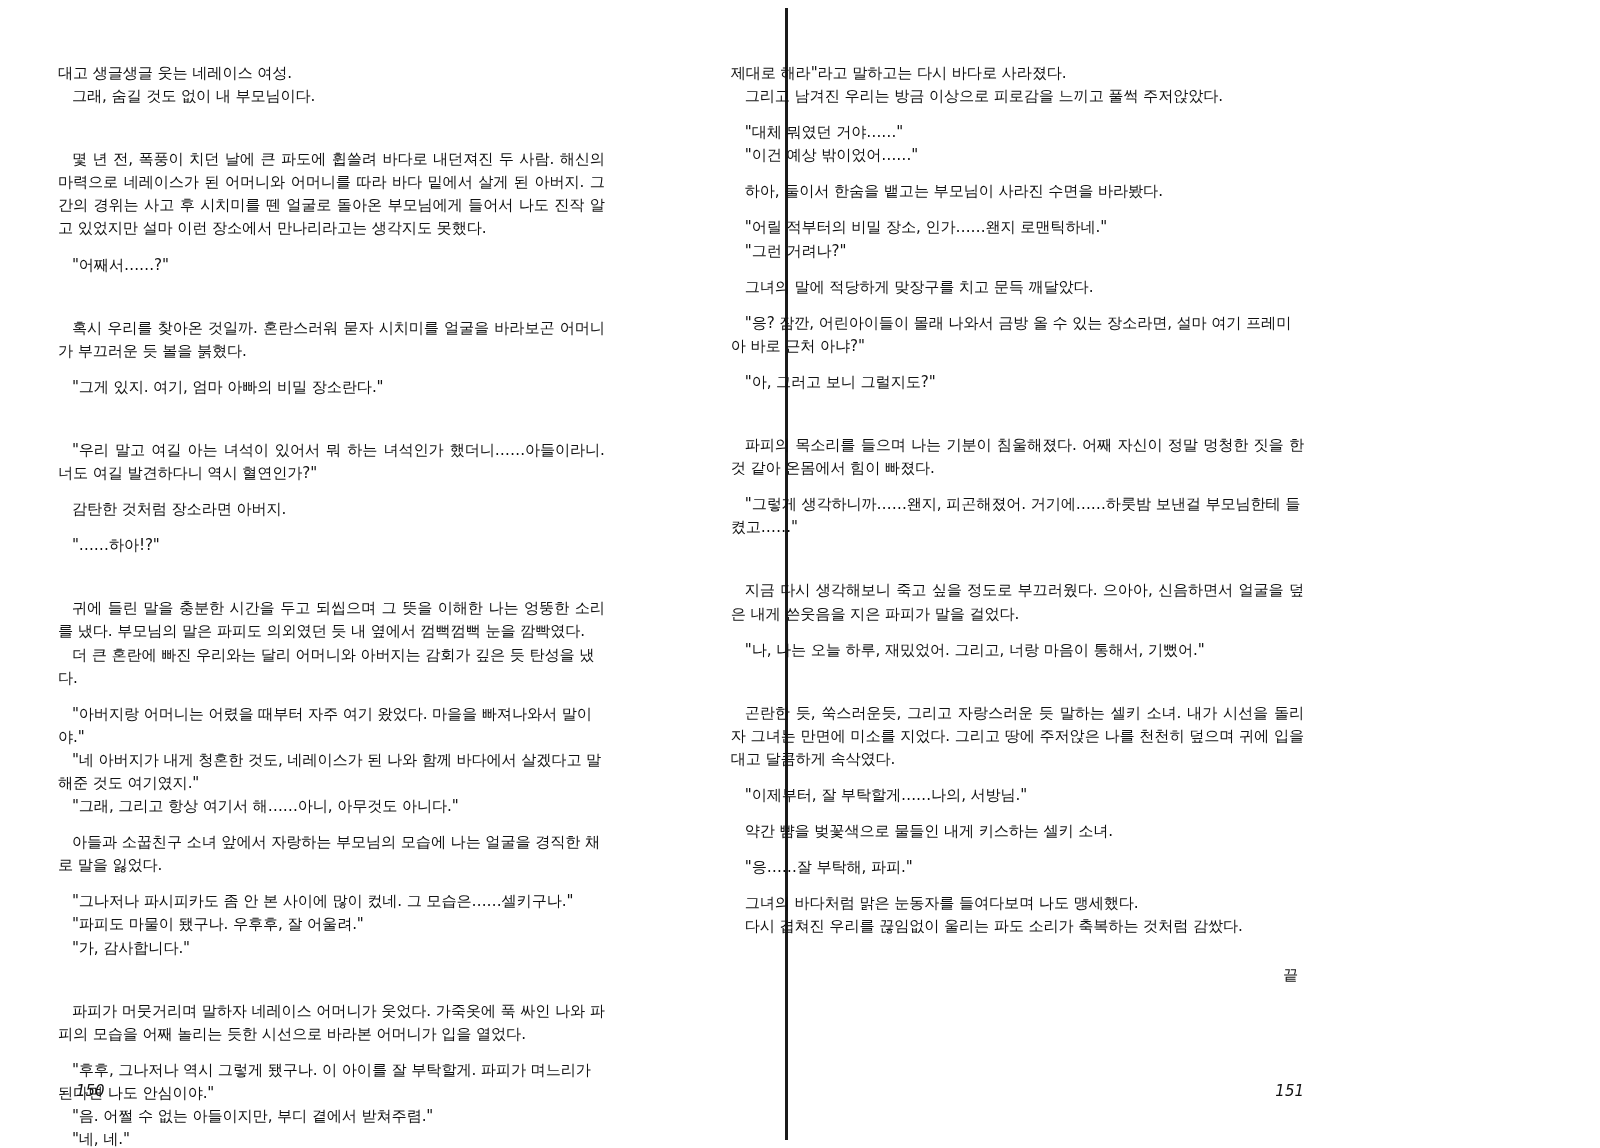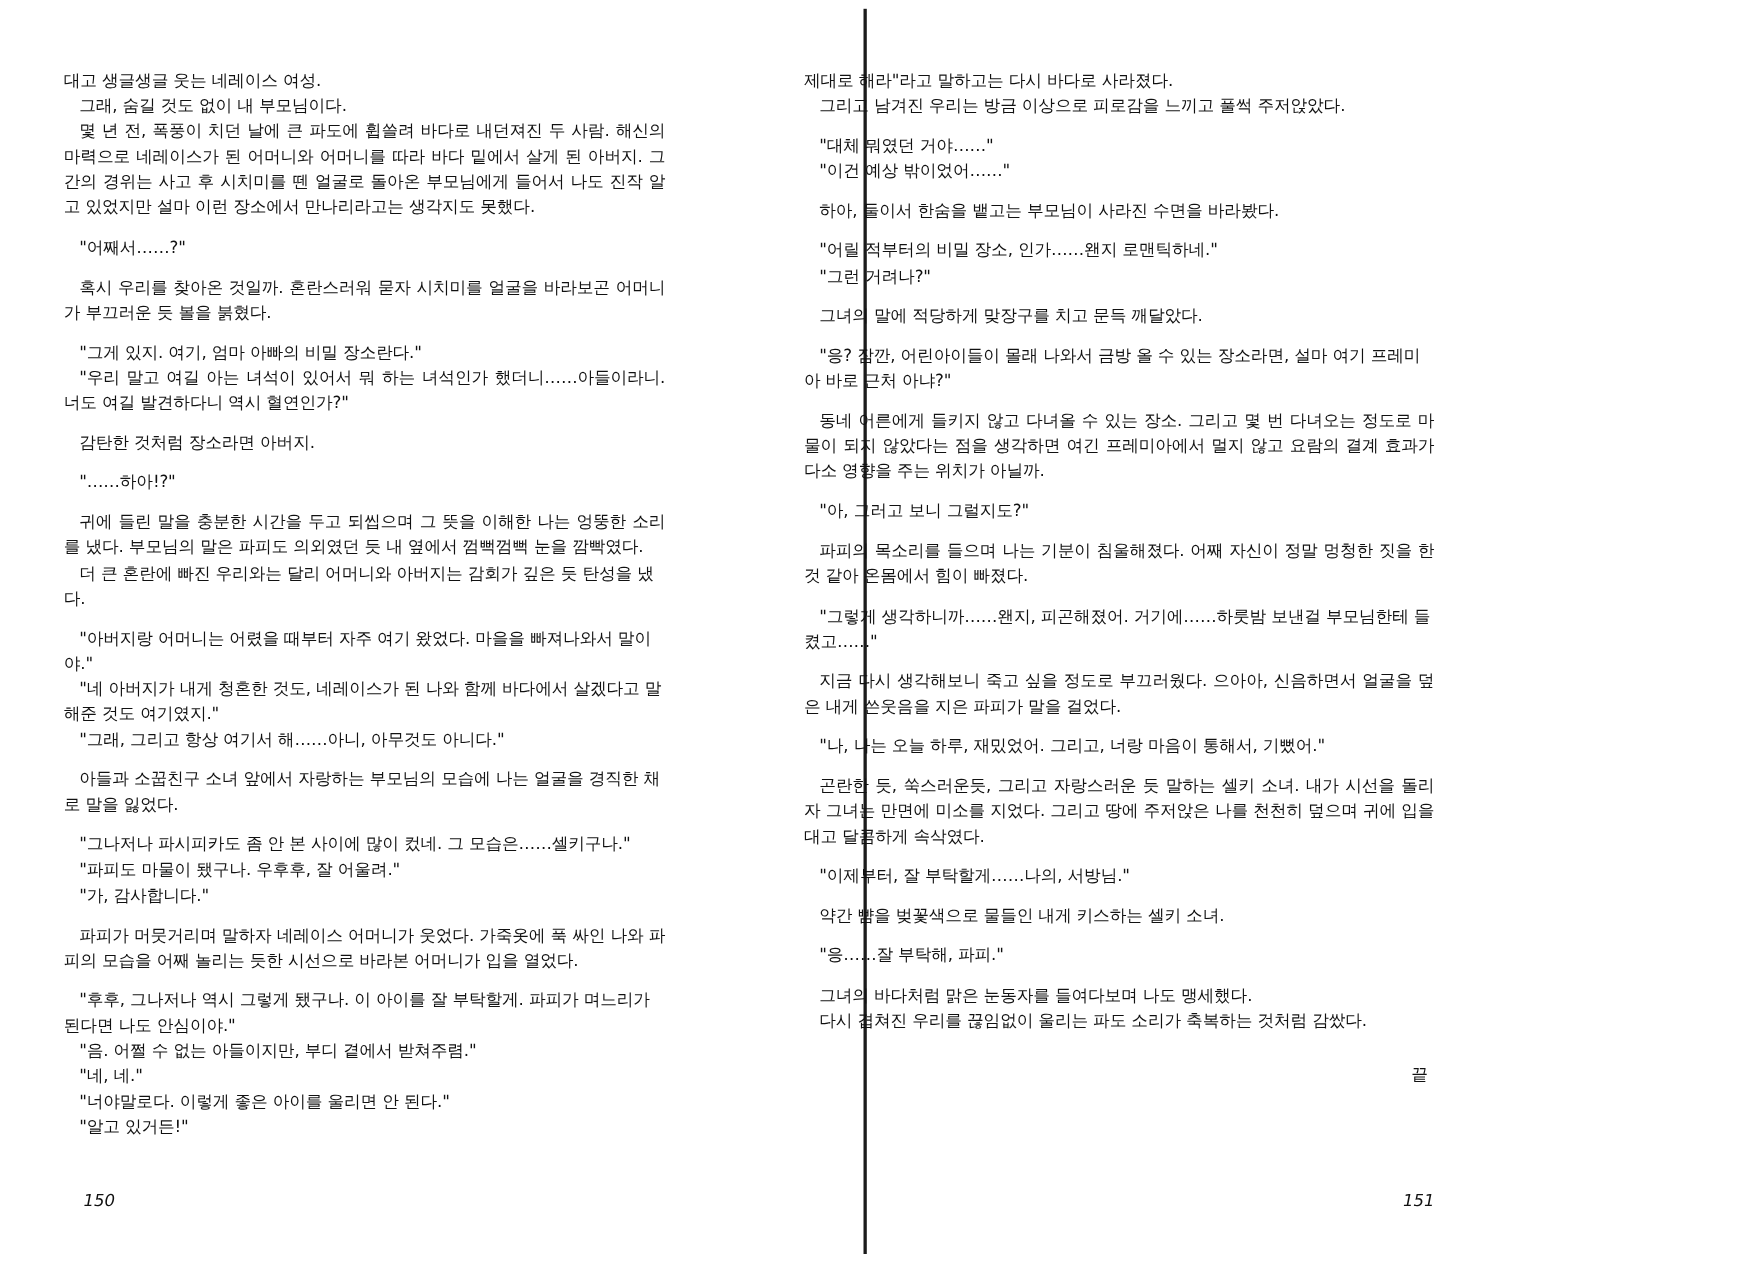--- a/index.html
+++ b/index.html
@@ -54,20 +54,21 @@
   }
   .para.noindent {
     text-indent: 0;
   }
   .para.tight {
     margin-bottom: 0;
   }
   .para.justify {
     text-align: justify;
     text-justify: inter-character;
+    margin-top: 40px;
   }
   .folio {
     position: absolute;
     bottom: 48px;
     font-style: italic;
     font-size: 15px;
     color: #111;
   }
   .folio-left {
     left: 76px;
@@ -123,21 +124,20 @@
     <div class="body-text">
       <p class="para noindent tight">제대로 해라"라고 말하고는 다시 바다로 사라졌다.</p>
       <p class="para">그리고 남겨진 우리는 방금 이상으로 피로감을 느끼고 풀썩 주저앉았다.</p>
       <p class="para tight">"대체 뭐였던 거야……"</p>
       <p class="para">"이건 예상 밖이었어……"</p>
       <p class="para">하아, 둘이서 한숨을 뱉고는 부모님이 사라진 수면을 바라봤다.</p>
       <p class="para tight">"어릴 적부터의 비밀 장소, 인가……왠지 로맨틱하네."</p>
       <p class="para">"그런 거려나?"</p>
       <p class="para">그녀의 말에 적당하게 맞장구를 치고 문득 깨달았다.</p>
       <p class="para">"응? 잠깐, 어린아이들이 몰래 나와서 금방 올 수 있는 장소라면, 설마 여기 프레미아 바로 근처 아냐?"</p>
-      <p class="para justify">동네 어른에게 들키지 않고 다녀올 수 있는 장소. 그리고 몇 번 다녀오는 정도로 마물이 되지 않았다는 점을 생각하면 여긴 프레미아에서 멀지 않고 요람의 결계 효과가 다소 영향을 주는 위치가 아닐까.</p>
       <p class="para">"아, 그러고 보니 그럴지도?"</p>
       <p class="para justify">파피의 목소리를 들으며 나는 기분이 침울해졌다. 어째 자신이 정말 멍청한 짓을 한 것 같아 온몸에서 힘이 빠졌다.</p>
       <p class="para">"그렇게 생각하니까……왠지, 피곤해졌어. 거기에……하룻밤 보낸걸 부모님한테 들켰고……"</p>
       <p class="para justify">지금 다시 생각해보니 죽고 싶을 정도로 부끄러웠다. 으아아, 신음하면서 얼굴을 덮은 내게 쓴웃음을 지은 파피가 말을 걸었다.</p>
       <p class="para">"나, 나는 오늘 하루, 재밌었어. 그리고, 너랑 마음이 통해서, 기뻤어."</p>
       <p class="para justify">곤란한 듯, 쑥스러운듯, 그리고 자랑스러운 듯 말하는 셀키 소녀. 내가 시선을 돌리자 그녀는 만면에 미소를 지었다. 그리고 땅에 주저앉은 나를 천천히 덮으며 귀에 입을 대고 달콤하게 속삭였다.</p>
       <p class="para">"이제부터, 잘 부탁할게……나의, 서방님."</p>
       <p class="para">약간 뺨을 벚꽃색으로 물들인 내게 키스하는 셀키 소녀.</p>
       <p class="para">"응……잘 부탁해, 파피."</p>
       <p class="para tight">그녀의 바다처럼 맑은 눈동자를 들여다보며 나도 맹세했다.</p>

